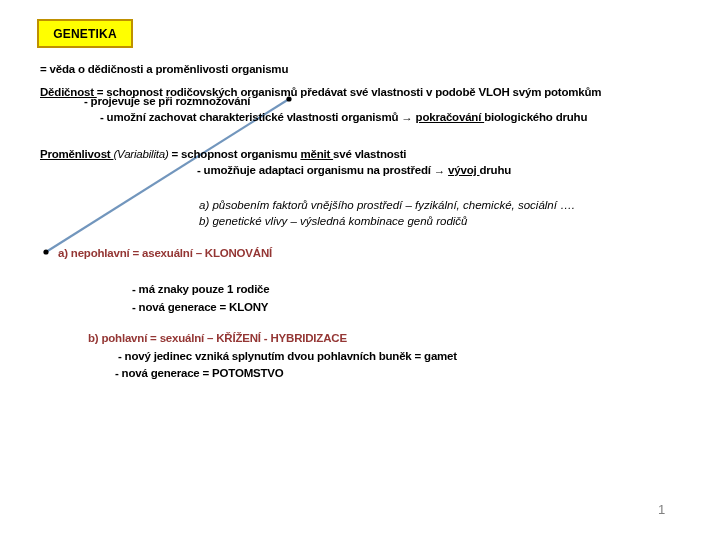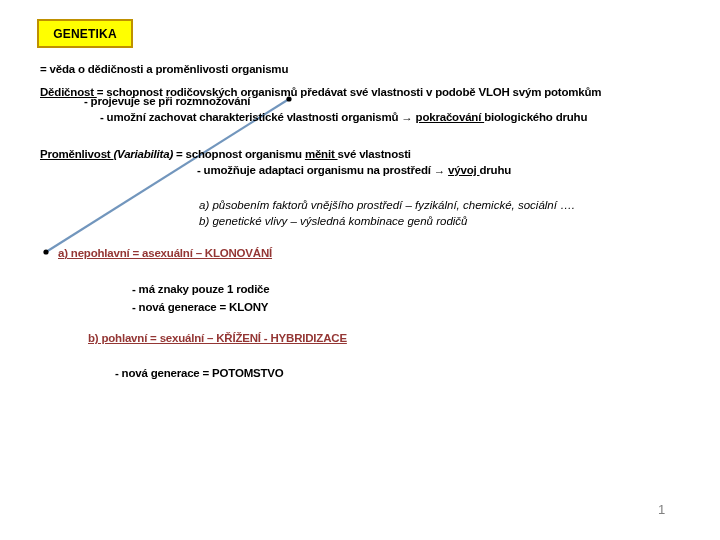--- a/index.html
+++ b/index.html
@@ -19,21 +19,21 @@
     letter-spacing:-0.2px;
     line-height:14px;
     color:#000;
     text-align:right;
   }
   .italic-line {
     font-weight:normal;
     font-style:italic;
     letter-spacing:0;
   }
-  .red { color:#943634;text-decoration:underline; }
+  .red { color:#943634; }
   .u { text-decoration:underline; }
   .it { font-style:italic; }
   #title-box {
     position:absolute;
     left:37px; top:19px;
     width:92px; height:25px;
     background:#ffff00;
     border:2px solid #bf9000;
     display:flex; align-items:center; justify-content:center;
     font-weight:bold; font-size:12px; letter-spacing:0.2px;
@@ -74,21 +74,21 @@
     <span class="u">Dědičnost </span><span>= schopnost rodičovských organismů předávat své vlastnosti v podobě VLOH svým potomkům</span>
   </div>
   <div class="line" style="left:84px; top:94px;">
     <span>- projevuje se při rozmnožování</span>
   </div>
   <div class="line" style="left:100px; top:110px;">
     <span>- umožní zachovat charakteristické vlastnosti organismů → </span><span class="u">pokračování </span><span>biologického druhu</span>
   </div>
 
   <div class="line" style="left:40px; top:147px;">
-    <span class="u">Proměnlivost </span><span class="it" style="font-weight:bold">(Variabilita) </span><span>= schopnost organismu </span><span class="u">měnit </span><span>své vlastnosti</span>
+    <span class="u">Proměnlivost </span><span class="it" style="font-weight:normal">(Variabilita) </span><span>= schopnost organismu </span><span class="u">měnit </span><span>své vlastnosti</span>
   </div>
   <div class="line" style="left:197px; top:163px;">
     <span>- umožňuje adaptaci organismu na prostředí → </span><span class="u">vývoj </span><span>druhu</span>
   </div>
   <div class="line italic-line" style="left:199px; top:198px;">
     <span>a) působením faktorů vnějšího prostředí – fyzikální, chemické, sociální ….</span>
   </div>
   <div class="line italic-line" style="left:199px; top:214px;">
     <span>b) genetické vlivy – výsledná kombinace genů rodičů</span>
   </div>
@@ -99,19 +99,22 @@
   <div class="line" style="left:132px; top:282px;">
     <span>- má znaky pouze 1 rodiče</span>
   </div>
   <div class="line" style="left:132px; top:300px;">
     <span>- nová generace = KLONY</span>
   </div>
 
   <div class="line red" style="left:48px; top:331px;padding-left:40px;">
     <span>b) pohlavní = sexuální – KŘÍŽENÍ - HYBRIDIZACE</span>
   </div>
+  <div class="line" style="left:118px; top:349px;">
+    <span>- nový jedinec vzniká splynutím dvou pohlavních buněk = gamet</span>
+  </div>
   <div class="line" style="left:115px; top:366px;">
     <span>- nová generace = POTOMSTVO</span>
   </div>
 
   <div id="page-number">1</div>
 
 </div>
 
 </body></html>

